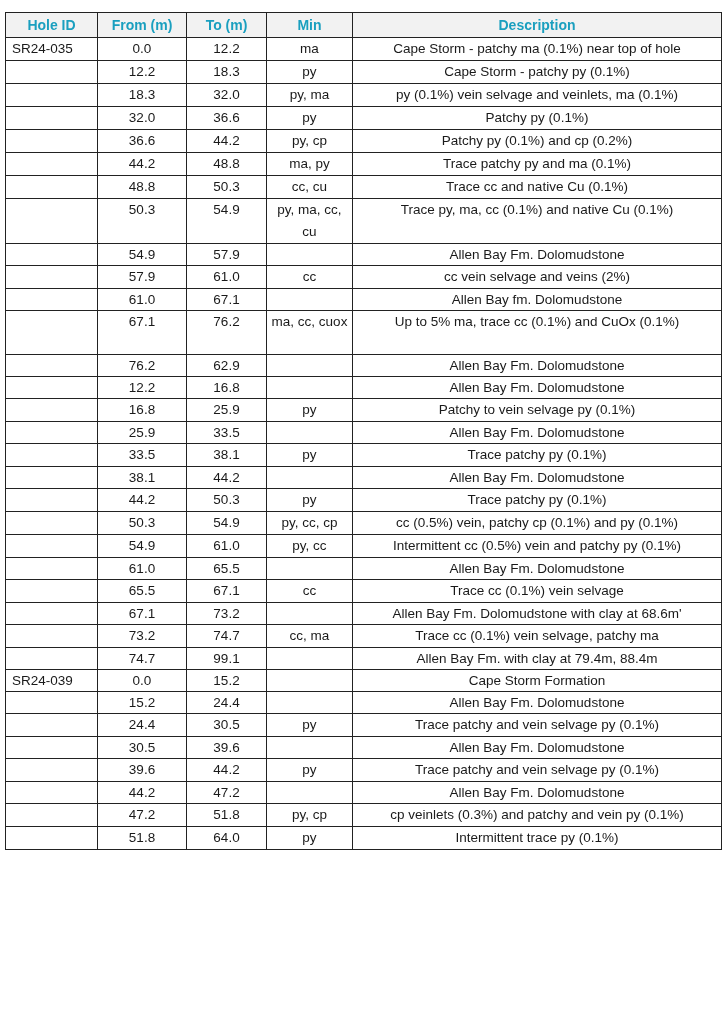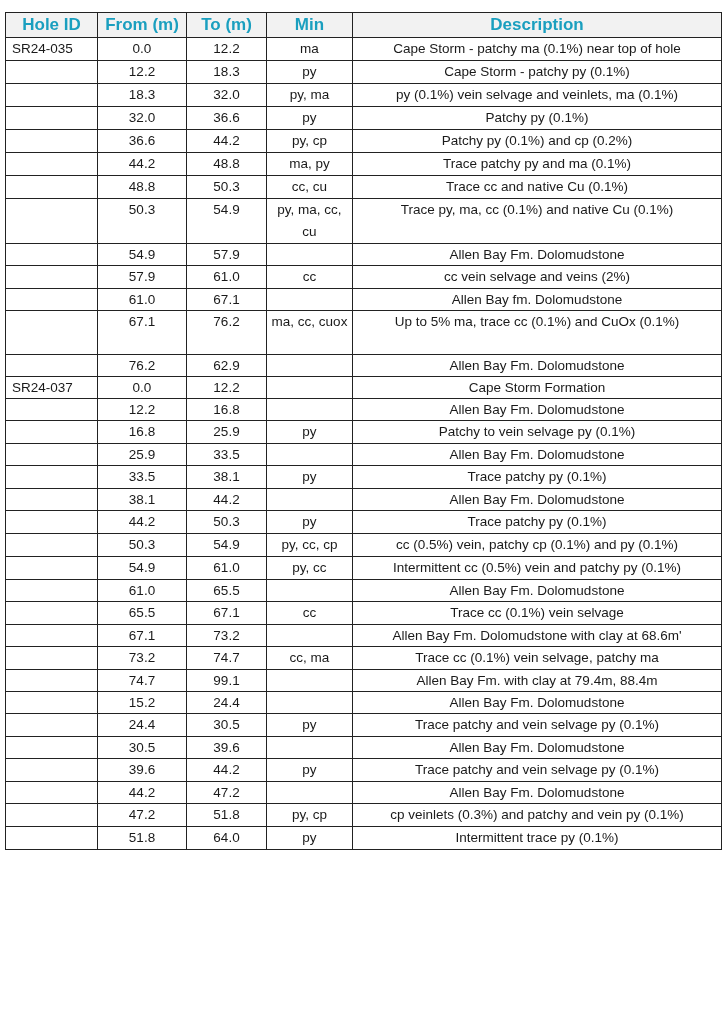--- a/index.html
+++ b/index.html
@@ -25,21 +25,21 @@
     line-height: 21px;
     white-space: nowrap;
     overflow: hidden;
   }
   table.log th {
     background: #f2f2f2;
     color: #1a9fbf;
     font-weight: bold;
     height: 24px;
     line-height: 24px;
-    font-size: 17px;
+    font-size: 14px;
   }
   table.log td { height: 21px; text-align: center; }
   table.log td.hole { text-align: left; padding-left: 6px; margin-left: 33px; }
   table.log td.min { white-space: normal; line-height: 22px; text-align: center; }
   table.log tr.tall td { height: 43px; }
 </style>
 </head>
 <body>
 
 <table class="log">
@@ -145,27 +145,20 @@
         <td>Up to 5% ma, trace cc (0.1%) and CuOx (0.1%)</td>
       </tr>
       <tr>
         <td class="hole"></td>
         <td>76.2</td>
         <td>62.9</td>
         <td class="min"></td>
         <td>Allen Bay Fm. Dolomudstone</td>
       </tr>
       <tr>
-        <td class="hole">SR24-037</td>
-        <td>0.0</td>
-        <td>12.2</td>
-        <td class="min"></td>
-        <td>Cape Storm Formation</td>
-      </tr>
-      <tr>
         <td class="hole"></td>
         <td>12.2</td>
         <td>16.8</td>
         <td class="min"></td>
         <td>Allen Bay Fm. Dolomudstone</td>
       </tr>
       <tr>
         <td class="hole"></td>
         <td>16.8</td>
         <td>25.9</td>
@@ -243,20 +236,27 @@
         <td>Trace cc (0.1%) vein selvage, patchy ma</td>
       </tr>
       <tr>
         <td class="hole"></td>
         <td>74.7</td>
         <td>99.1</td>
         <td class="min"></td>
         <td>Allen Bay Fm. with clay at 79.4m, 88.4m</td>
       </tr>
       <tr>
+        <td class="hole">SR24-039</td>
+        <td>0.0</td>
+        <td>15.2</td>
+        <td class="min"></td>
+        <td>Cape Storm Formation</td>
+      </tr>
+      <tr>
         <td class="hole"></td>
         <td>15.2</td>
         <td>24.4</td>
         <td class="min"></td>
         <td>Allen Bay Fm. Dolomudstone</td>
       </tr>
       <tr>
         <td class="hole"></td>
         <td>24.4</td>
         <td>30.5</td>

